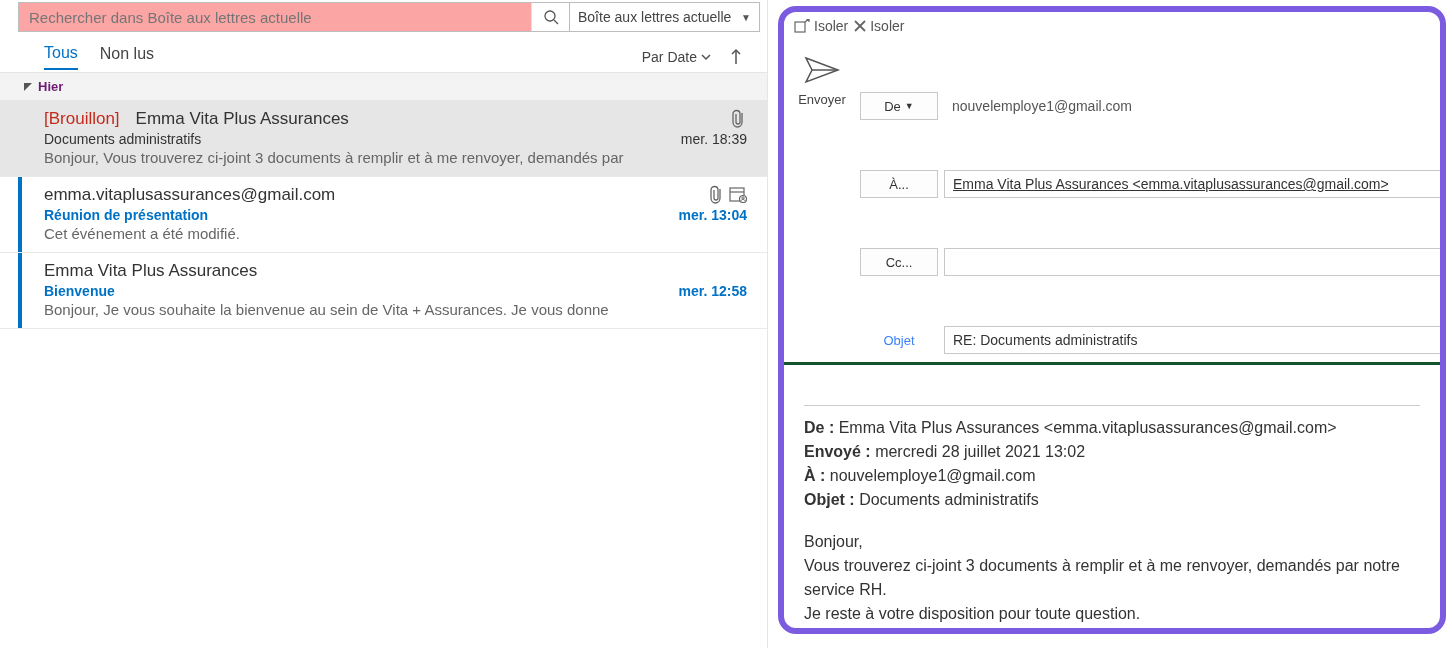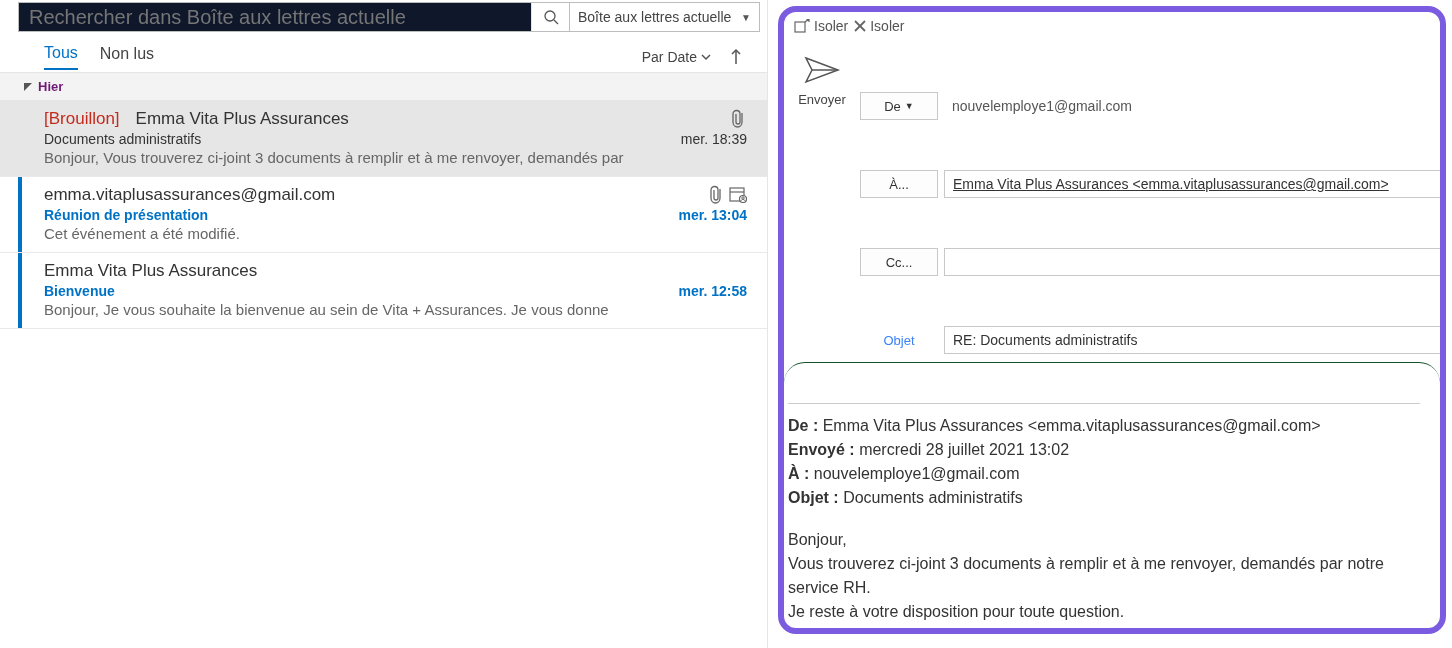--- a/index.html
+++ b/index.html
@@ -27,23 +27,23 @@
     border: 1px solid #bdbdbd;
     height: 30px;
     margin: 2px 0 0 18px;
     width: 742px;
   }
   .search-input {
     flex: 1;
     border: none;
     outline: none;
     padding: 0 10px;
-    font-size: 20px;
+    font-size: 15px;
     color: #666;
-    background: #0f172a;
+    background: #fca5a5;
   }
   .search-icon-btn {
     width: 38px;
     display: flex;
     align-items: center;
     justify-content: center;
     border-left: 1px solid #e5e5e5;
     cursor: pointer;
   }
   .scope-dropdown {
@@ -202,26 +202,25 @@
     border-right: none;
     padding: 0 8px;
     font-size: 14px;
     outline: none;
     color: #333;
   }
   .field-input.readonly { border: none; color: #555; background: transparent; }
   .recipient-chip { text-decoration: underline; }
   .compose-body {
     flex: 1;
-    padding: 40px 20px 10px 4px;
+    padding: 40px 20px 10px 20px;
     overflow: auto;
-    border-top: 1px solid #14532d;
+    border-top: 3px solid #14532d;
     font-size: 16px;
     line-height: 1.5;
-    border-radius: 21px;
   }
   .quoted-divider {
     border-top: 1px solid #ccc;
     margin-bottom: 10px;
   }
   .quoted-header b { font-weight: 700; }
   .quoted-body { margin-top: 18px; }
   svg { display: block; }
 </style>
 </head>

